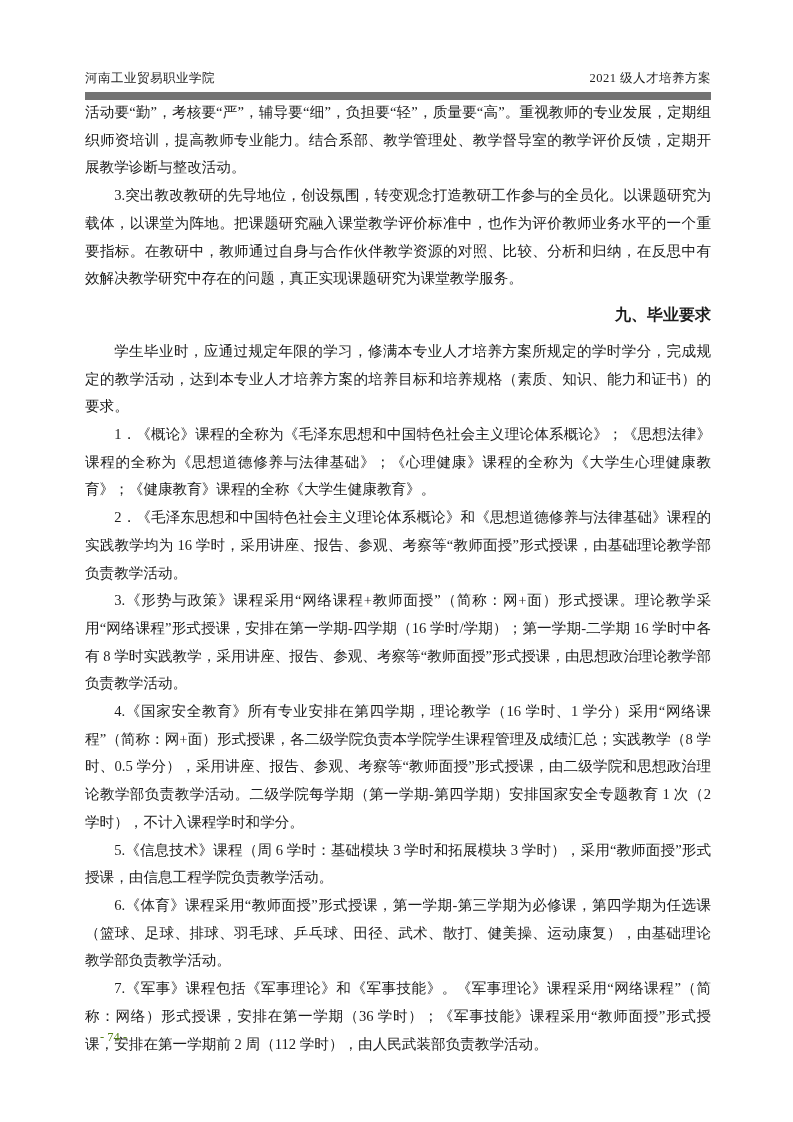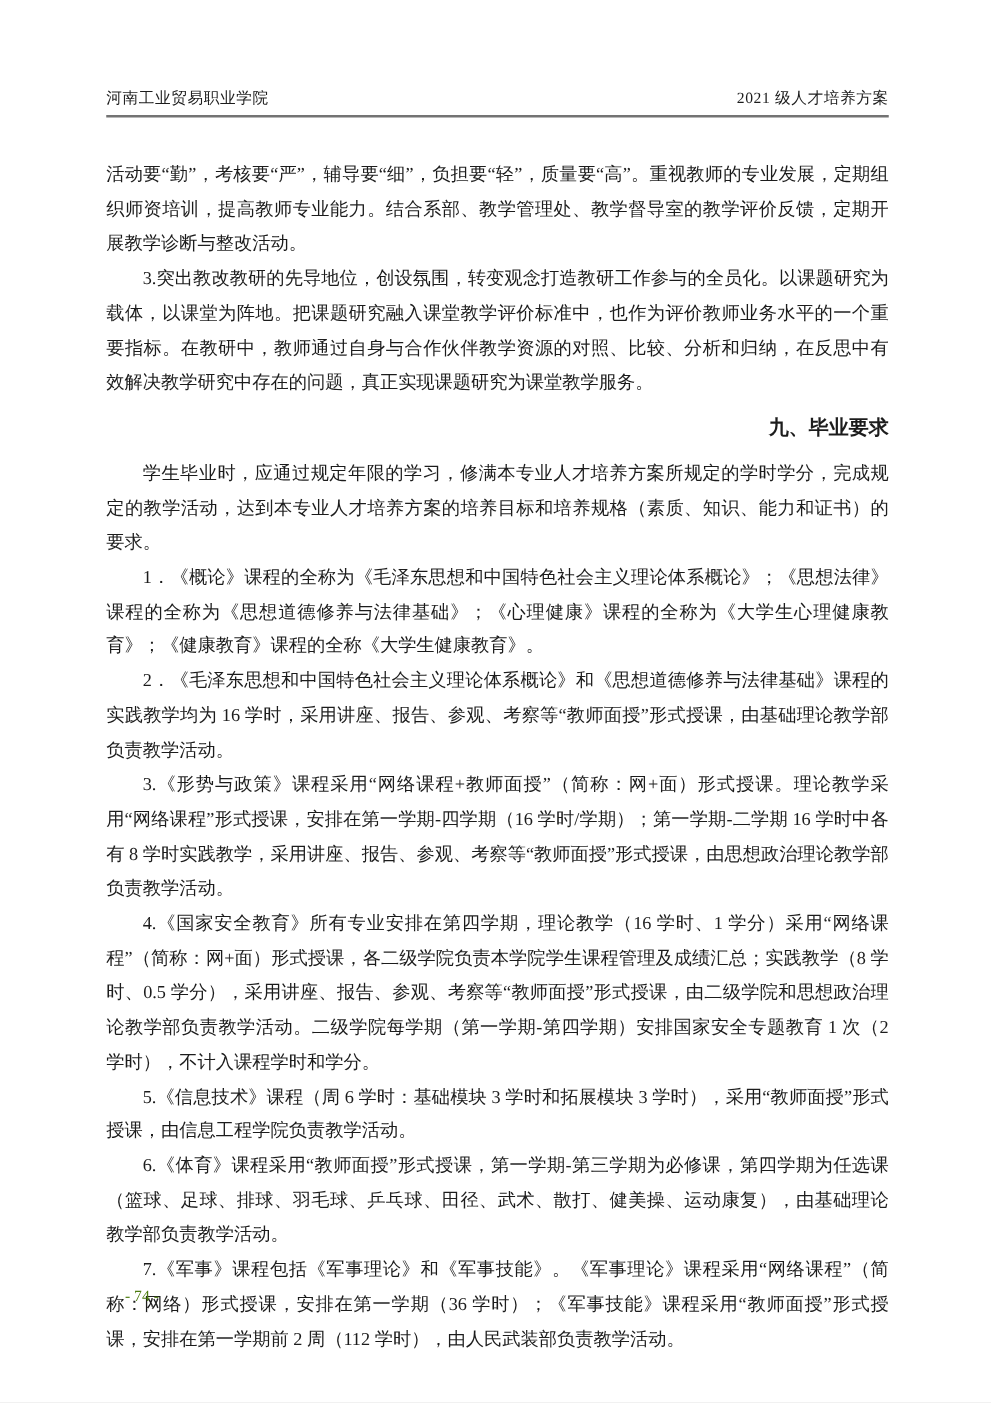--- a/index.html
+++ b/index.html
@@ -22,41 +22,40 @@
     position: absolute;
     top: 70px;
     left: 85px;
     right: 82px;
     display: flex;
     justify-content: space-between;
     align-items: flex-end;
     font-size: 12.5px;
     letter-spacing: 0.5px;
     padding-bottom: 5px;
-    border-bottom: 2px solid #737373;
+    border-bottom: 8px solid #737373;
   }
   .page-header .hdr-left { white-space: nowrap; }
   .page-header .hdr-right { white-space: nowrap; font-family: Liberation Serif, serif; }
   .content {
     position: absolute;
     top: 99px;
     left: 85px;
     right: 82px;
     font-size: 14.6px;
     line-height: 27.7px;
     text-align: justify;
     text-justify: inter-ideograph;
   }
   .content p {
     margin: 0;
     text-indent: 2em;
   }
   .content p.no-indent {
     text-indent: 0;
-    margin-top: 28px;
   }
   .h-major {
     font-size: 16px;
     font-weight: bold;
     margin: 8px 0 9px 0;
     text-indent: 2em;
     line-height: 28px;
     text-align: right;
   }
   .h-sub {

